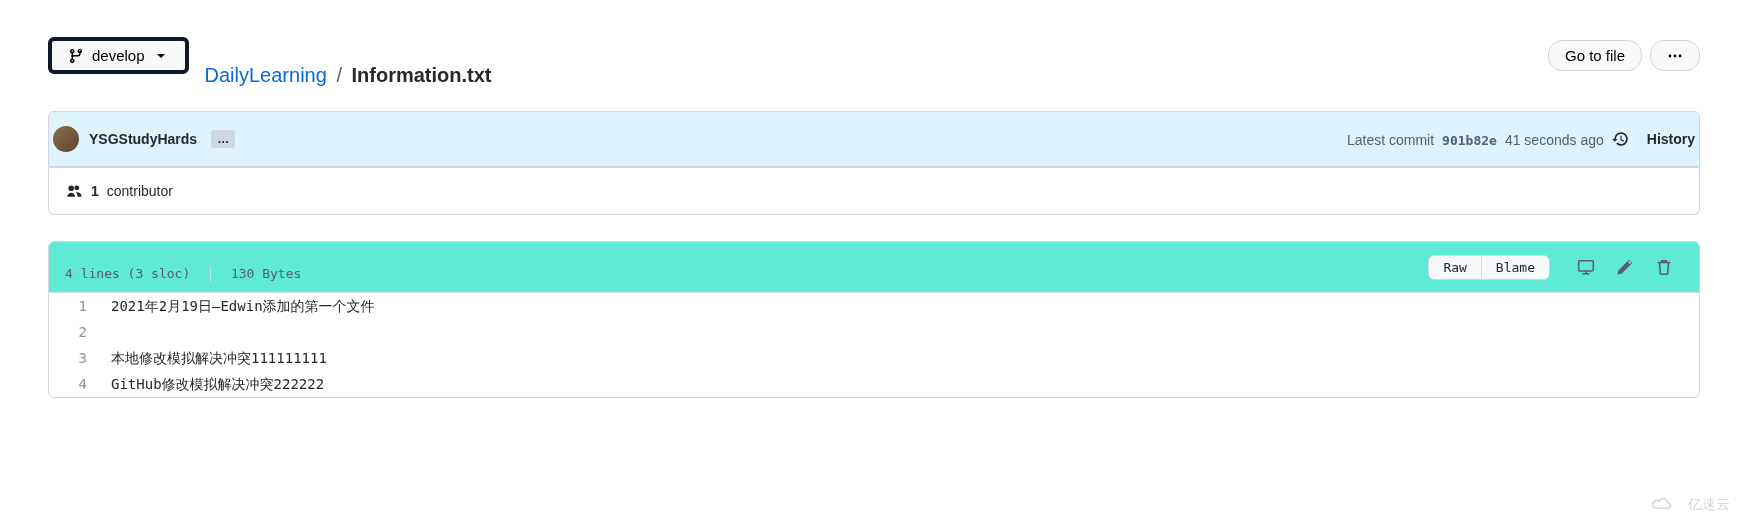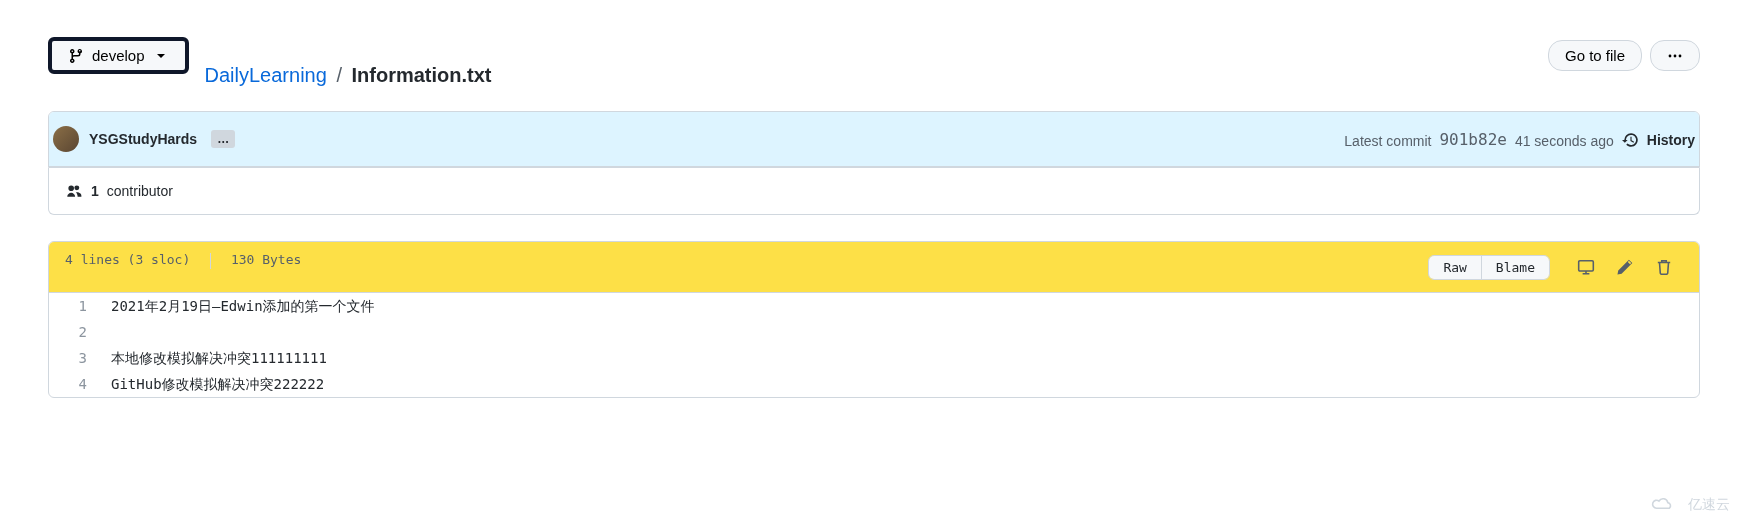--- a/index.html
+++ b/index.html
@@ -14,26 +14,26 @@
 .breadcrumb .file { font-weight: 600; color: #24292e; }
 .top-actions { margin-left: auto; display: flex; gap: 8px; }
 .btn { display: inline-flex; align-items: center; gap: 6px; padding: 6px 16px; border: 1px solid #d0d7de; border-radius: 14px; background: #f6f8fa; font-weight: 500; font-size: 15px; cursor: pointer; }
 .commit-box { border: 1px solid #d0d7de; border-radius: 6px 6px 0 0; overflow: hidden; }
 .commit-row { display: flex; align-items: center; padding: 14px 4px; background: #ddf4ff; border-bottom: 1px solid #d0d7de; }
 .avatar { width: 26px; height: 26px; border-radius: 50%; background: linear-gradient(135deg, #8b6f47, #5a4632); margin-right: 10px; flex-shrink: 0; }
 .author-name { font-weight: 600; color: #24292e; margin-right: 6px; }
 .commit-msg { color: #57606a; }
 .ellipsis-chip { display: inline-flex; align-items: center; justify-content: center; padding: 0 6px; height: 18px; background: #d0d7de; border-radius: 3px; margin-left: 8px; font-weight: 600; font-size: 12px; cursor: pointer; line-height: 1; }
 .commit-meta { margin-left: auto; display: flex; align-items: flex-end; gap: 8px; color: #57606a; }
-.sha { font-family: ui-monospace, SFMono-Regular, Consolas, monospace; font-size: 16px; }
-.history-link { display: inline-flex; align-items: center; gap: 7px; font-weight: 600; color: #24292e; cursor: pointer; }
+.sha { font-family: ui-monospace, SFMono-Regular, Consolas, monospace; font-size: 13px; font-weight: bold; }
+.history-link { display: inline-flex; align-items: center; gap: 17px; font-weight: 600; color: #24292e; cursor: pointer; }
 .contributors-row { padding: 14px 16px; display: flex; align-items: center; gap: 8px; border: 1px solid #d0d7de; border-top: none; border-radius: 0 0 6px 6px; margin-bottom: 26px; }
 .contributors-row .count { font-weight: 700; }
 .file-box { border: 1px solid #d0d7de; border-radius: 6px; overflow: hidden; }
-.file-header { display: flex; align-items: flex-start; padding: 10px 16px; background: #fde047; border-bottom: 1px solid #d0d7de; color: #57606a; font-family: ui-monospace, SFMono-Regular, Consolas, monospace; font-size: 13px; }
+.file-header { display: flex; align-items: flex-end; padding: 10px 16px; background: #5eead4; border-bottom: 1px solid #d0d7de; color: #57606a; font-family: ui-monospace, SFMono-Regular, Consolas, monospace; font-size: 13px; }
 .file-meta .divider { display: inline-block; width: 1px; height: 16px; background: #d0d7de; vertical-align: middle; margin: 0 12px; }
 .file-actions { margin-left: auto; display: flex; align-items: center; gap: 1px; }
 .btn-group { display: inline-flex; border: 1px solid #d0d7de; border-radius: 6px; overflow: hidden; margin-right: 16px; }
 .btn-group .gbtn { padding: 4px 14px; background: #f6f8fa; border: none; border-right: 1px solid #d0d7de; font-size: 13px; cursor: pointer; color: #24292e; font-family: inherit; }
 .btn-group .gbtn:last-child { border-right: none; font-weight: 500; }
 .icon-btn { background: none; border: none; padding: 6px 10px; cursor: pointer; color: #57606a; display: inline-flex; align-items: center; }
 .icon-btn svg { width: 18px; height: 18px; }
 .code-table { width: 100%; border-collapse: collapse; }
 .code-table td { font-family: ui-monospace, SFMono-Regular, Consolas, monospace; font-size: 14px; line-height: 22px; vertical-align: top; }
 .ln { width: 50px; text-align: right; padding: 2px 12px 2px 0; color: #8c959f; user-select: none; }

